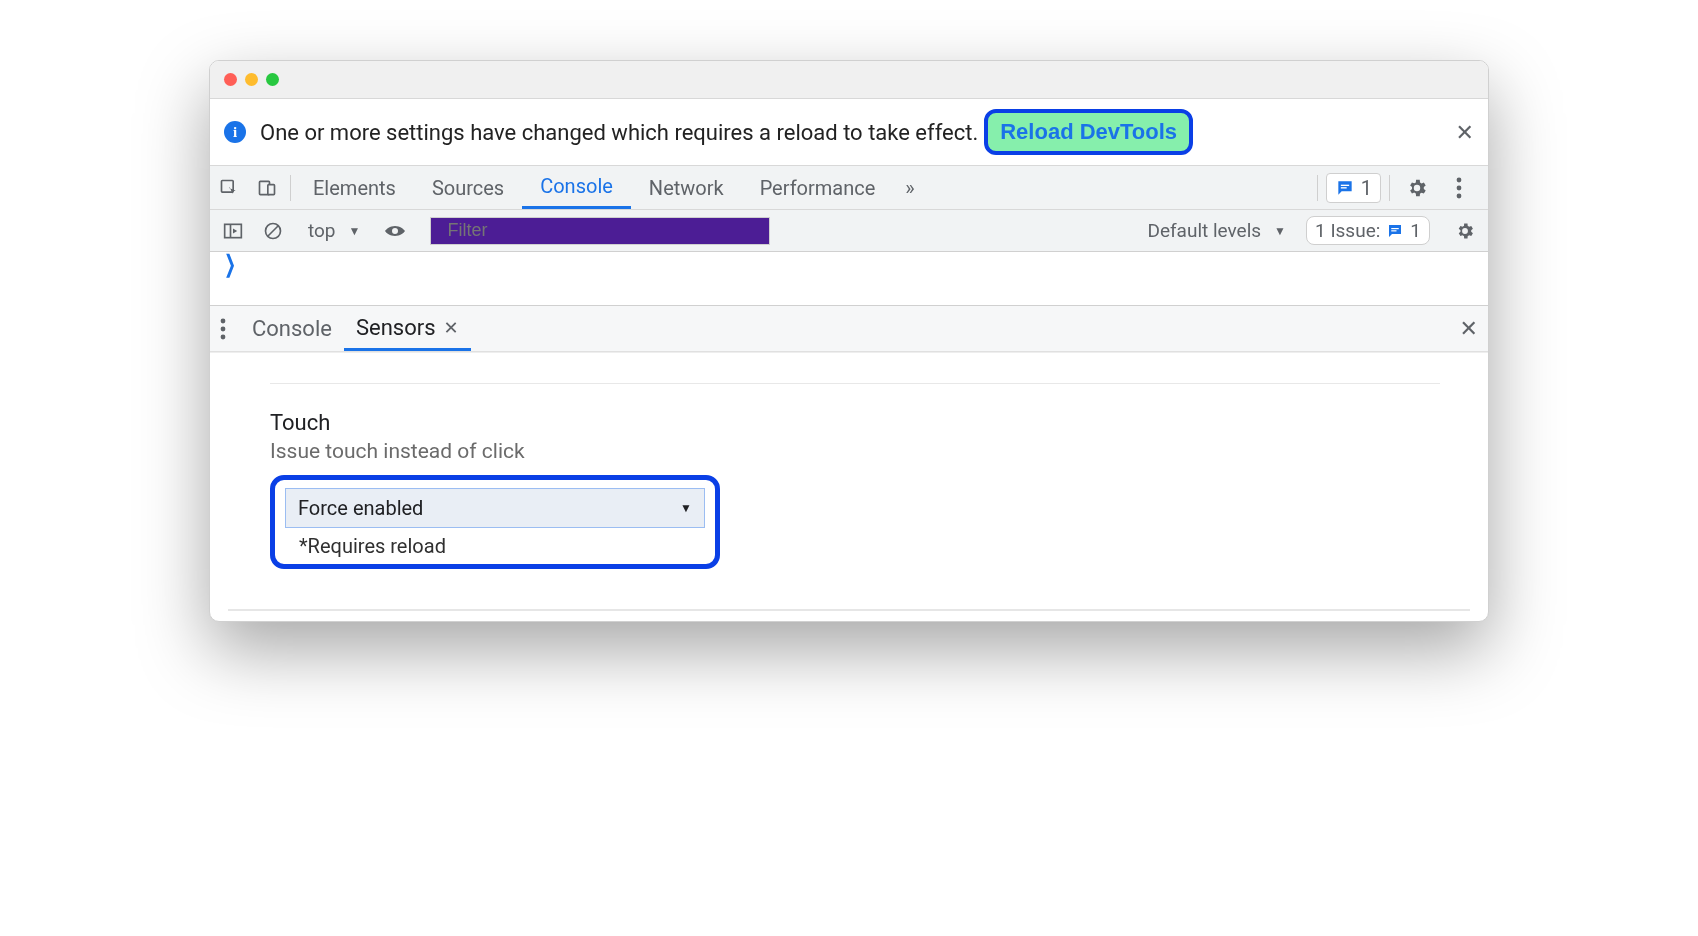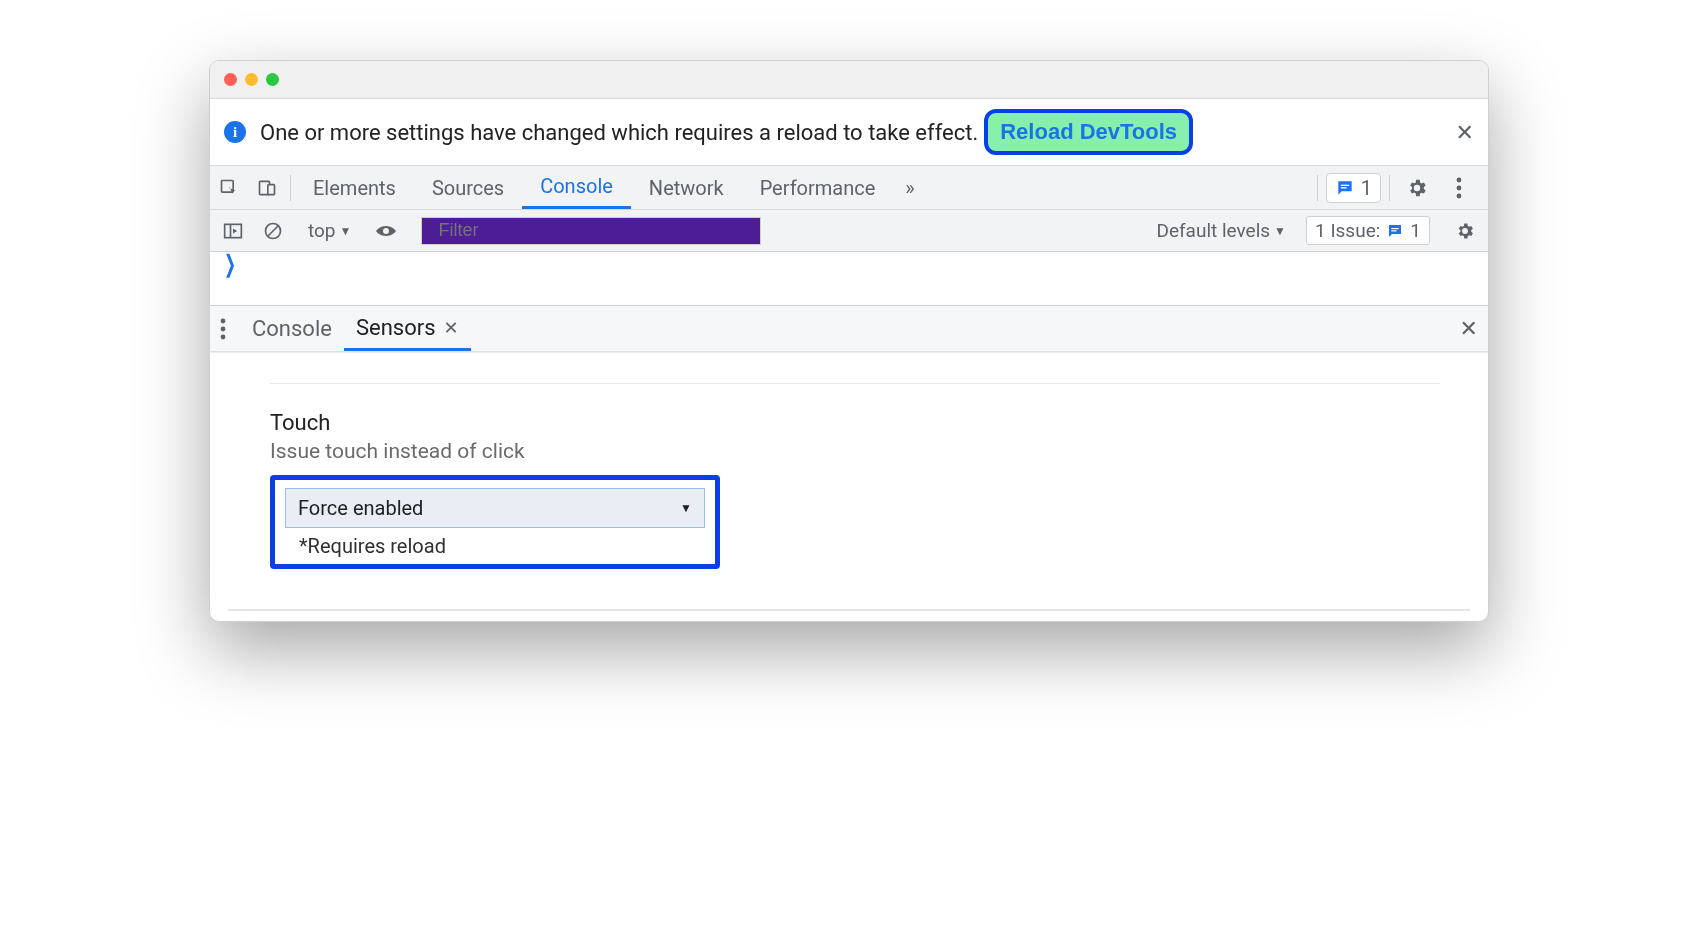--- a/index.html
+++ b/index.html
@@ -61,45 +61,45 @@
   .tabbar .right{ margin-left:auto; display:flex; align-items:center; gap:4px; padding-right:10px;}
   .badge-box{ border:1px solid #cfcfcf; border-radius:4px; padding:2px 8px; display:flex; align-items:center; gap:6px; background:#fff;}
   .msg-icon{ width:20px; height:20px; fill:#1a73e8;}
   .gear,.kebab{ color:#5f6368;}
   
   .subbar{
     display:flex; align-items:center; height:42px; border-bottom:1px solid #d0d0d0;
     background:#f1f3f4; font-size:19px; color:#5f6368; padding:0 8px; gap:10px;
   }
   .subbar .iconbtn{ width:30px; display:flex; align-items:center; justify-content:center;}
-  .subbar .sel{ display:flex; align-items:center; gap:4px;}
+  .subbar .sel{ display:flex; align-items:center; gap:13px;}
   .subbar .tri{ font-size:12px;}
   .filter{ flex:0 0 340px; height:28px; border:1px solid #cfcfcf; background:#4c1d95; padding:0 16px; font-size:18px; color:#888;}
-  .subbar .pill{ border:1px solid #cfcfcf; border-radius:3px; padding:2px 8px; background:#fff; display:flex; align-items:center; gap:6px;}
+  .subbar .pill{ border:1px solid #cfcfcf; border-radius:8px; padding:2px 8px; background:#fff; display:flex; align-items:center; gap:6px;}
   .subbar .spacer{flex:1;}
   
   .console-body{ height:54px; position:relative; border-bottom:1px solid #d0d0d0;}
   .caret{ position:absolute; left:10px; top:-2px; color:#1a73e8; font-size:24px; transform:scaleX(0.6);}
   
   .drawerbar{
     display:flex; align-items:center; height:46px; border-bottom:1px solid #e0e0e0;
     background:#f6f7f8; font-size:22px; color:#5f6368; padding:0 10px;
   }
   .drawerbar .kebab-v{ margin-right:14px;}
   .drawerbar .dtab{ padding:0 12px; height:100%; display:flex; align-items:center; gap:8px;}
   .drawerbar .dtab.active{ color:#202124; border-bottom:3px solid #1a73e8;}
   .drawerbar .dtab .x{ color:#5f6368; font-size:18px;}
   .drawerbar .spacer{flex:1;}
   
   .panel{ padding:30px 48px 20px 60px; border-top:1px solid #eee;}
   .panel hr{ border:none; border-top:1px solid #e8e8e8; margin-bottom:26px;}
   .panel h3{ font-weight:400; font-size:22px; color:#202124;}
   .panel .desc{ font-size:21px; color:#6b6b6b; margin-top:4px;}
   .highlight-box{
-    margin-top:12px; border:5px solid #0a3fe6; border-radius:4px; padding:8px 10px 6px 10px;
+    margin-top:12px; border:5px solid #0a3fe6; border-radius:14px; padding:8px 10px 6px 10px;
     width:450px;
   }
   .select{
     width:100%; height:40px; border:1px solid #9bbdf2; background:#e9eef5;
     display:flex; align-items:center; justify-content:space-between; padding:0 12px;
     font-size:20px; color:#202124;
   }
   .select .arrow{ font-size:12px;}
   .note{ font-size:20px; color:#303030; margin-top:6px; padding-left:14px;}
   .panel-bottom-rule{ border:none; border-top:2px solid #e6e6e6; margin:20px 18px 10px 18px;}

